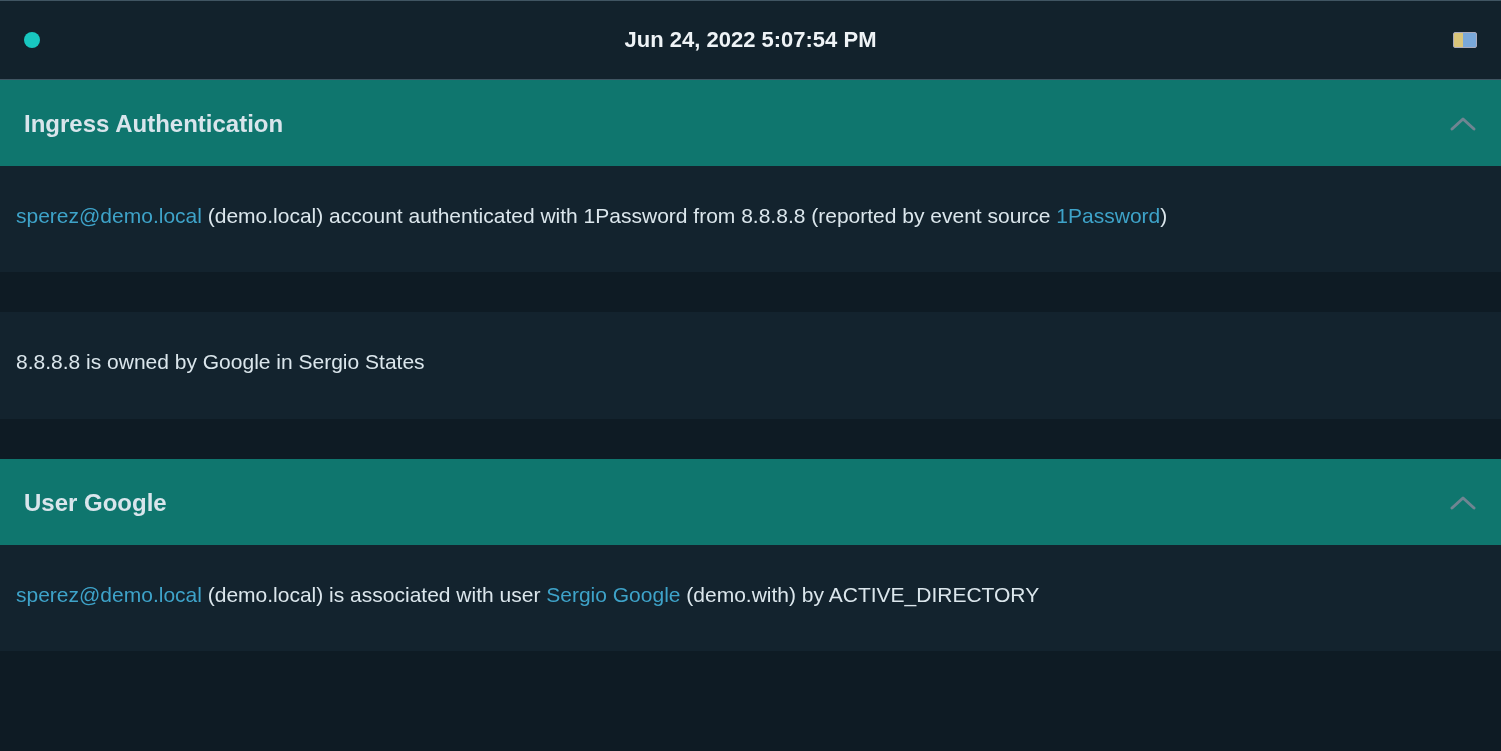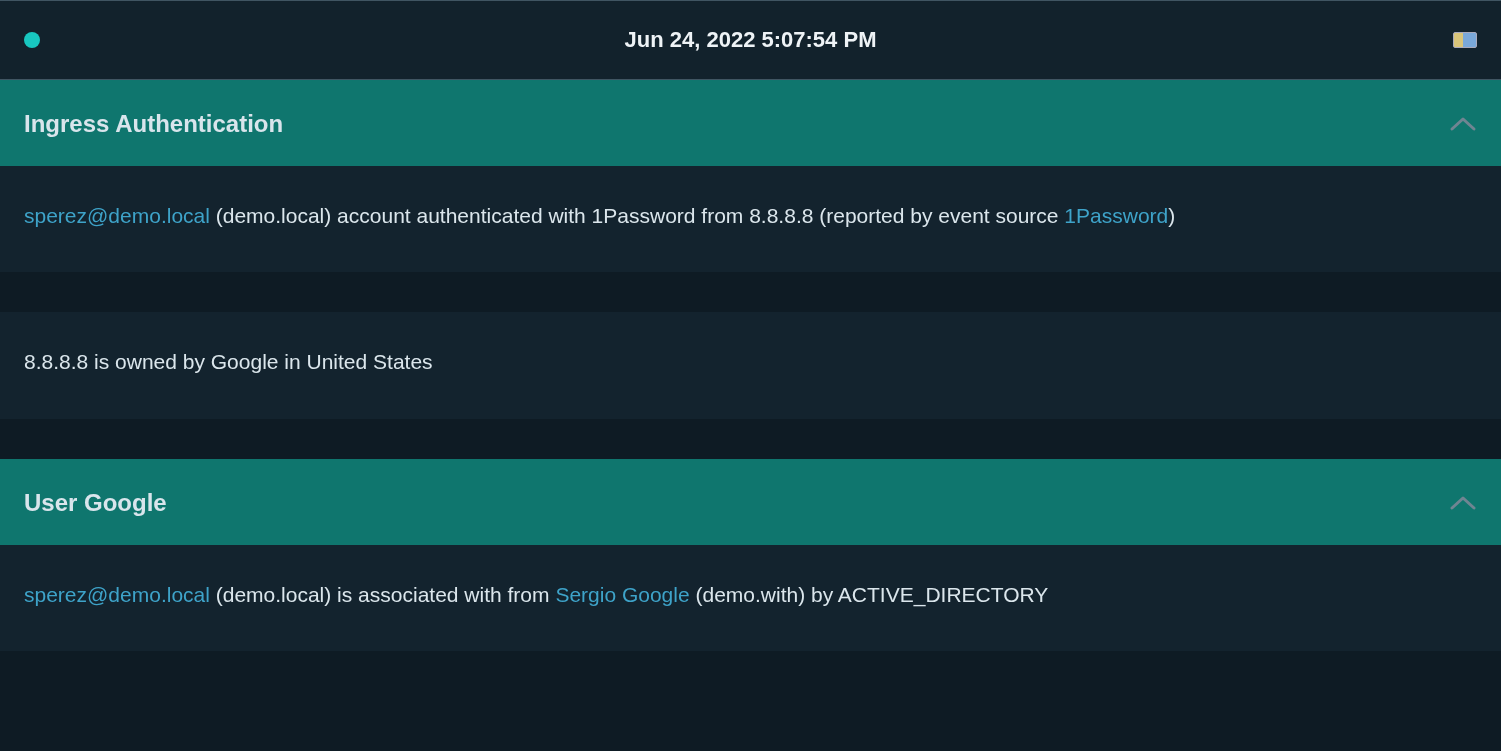--- a/index.html
+++ b/index.html
@@ -68,21 +68,21 @@
     color: #d9e5ec;
   }
   .chevron {
     width: 28px;
     height: 18px;
     cursor: pointer;
   }
   .chevron svg { display:block; }
   .section-body {
     background: #13232e;
-    padding: 36px 24px 42px 24px;
+    padding: 36px 24px 42px 16px;
     font-size: 21px;
     font-weight: 500;
     color: #dbe6ec;
     line-height: 1.35;
   }
   .link { color: #3ea3c9; }
   .gap { height: 40px; }
 </style>
 </head>
 <body>
@@ -105,32 +105,32 @@
       </div>
     </div>
     <div class="section-body">
       <span class="link">sperez@demo.local</span><span> (demo.local) account authenticated with 1Password from 8.8.8.8 (reported by event source </span><span class="link">1Password</span><span>)</span>
     </div>
   </div>
 
   <div class="gap"></div>
 
   <div class="section">
-    <div class="section-body">8.8.8.8 is owned by Google in United States</div>
+    <div class="section-body">8.8.8.8 is owned by Google in Sergio States</div>
   </div>
 
   <div class="gap"></div>
 
   <div class="section">
     <div class="section-header">
       <div class="section-title">User Google</div>
       <div class="chevron">
         <svg viewBox="0 0 28 18" width="28" height="18">
             <path d="M3 14 L14 4 L25 14" stroke="#6f8592" stroke-width="3" fill="none" stroke-linecap="round" stroke-linejoin="round"></path>
           </svg>
       </div>
     </div>
     <div class="section-body">
-      <span class="link">sperez@demo.local</span><span> (demo.local) is associated with from </span><span class="link">Sergio Google</span><span> (demo.with) by ACTIVE_DIRECTORY</span>
+      <span class="link">sperez@demo.local</span><span> (demo.local) is associated with user </span><span class="link">Sergio Google</span><span> (demo.with) by ACTIVE_DIRECTORY</span>
     </div>
   </div>
 
 </div>
 
 </body></html>

